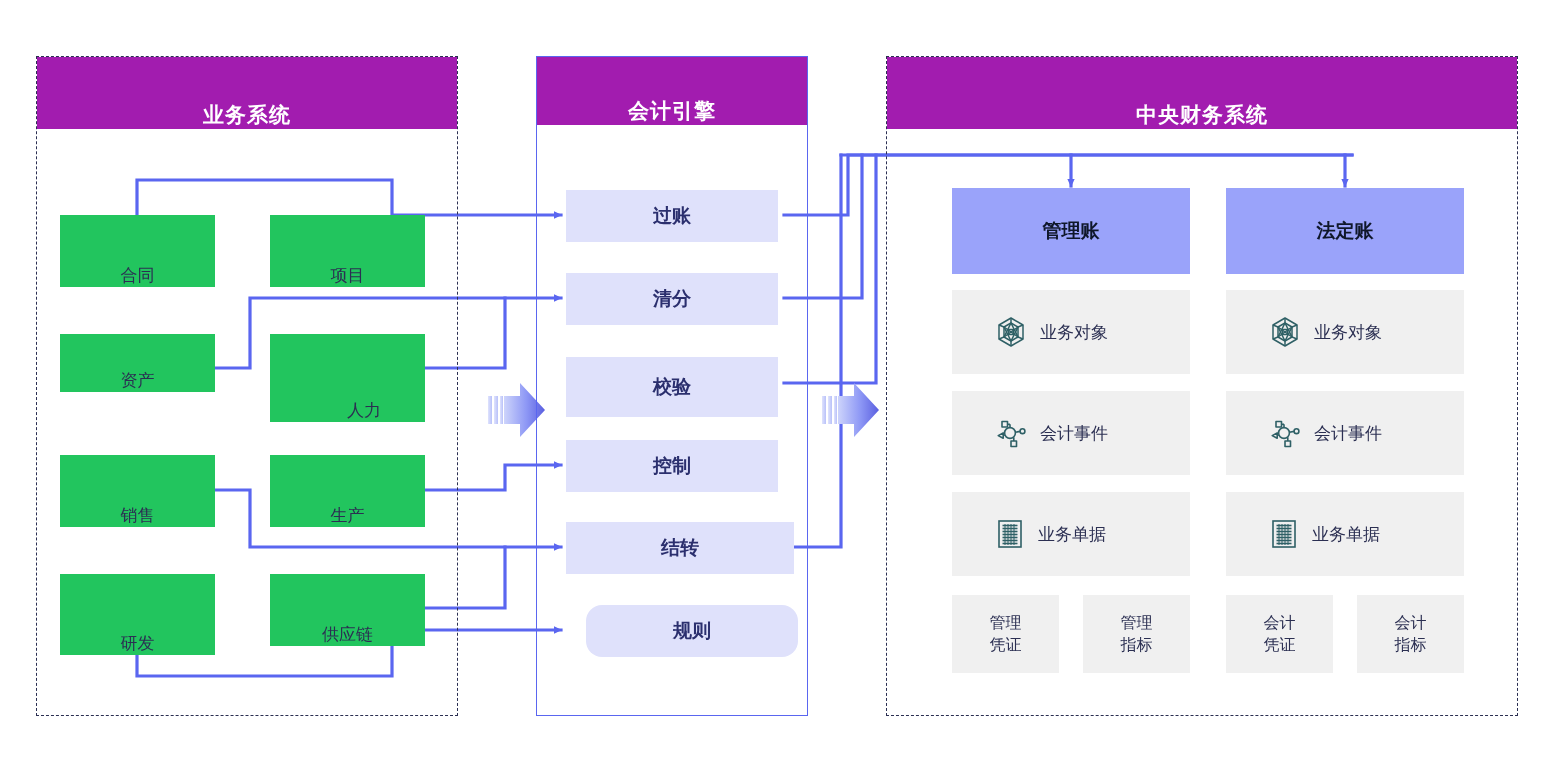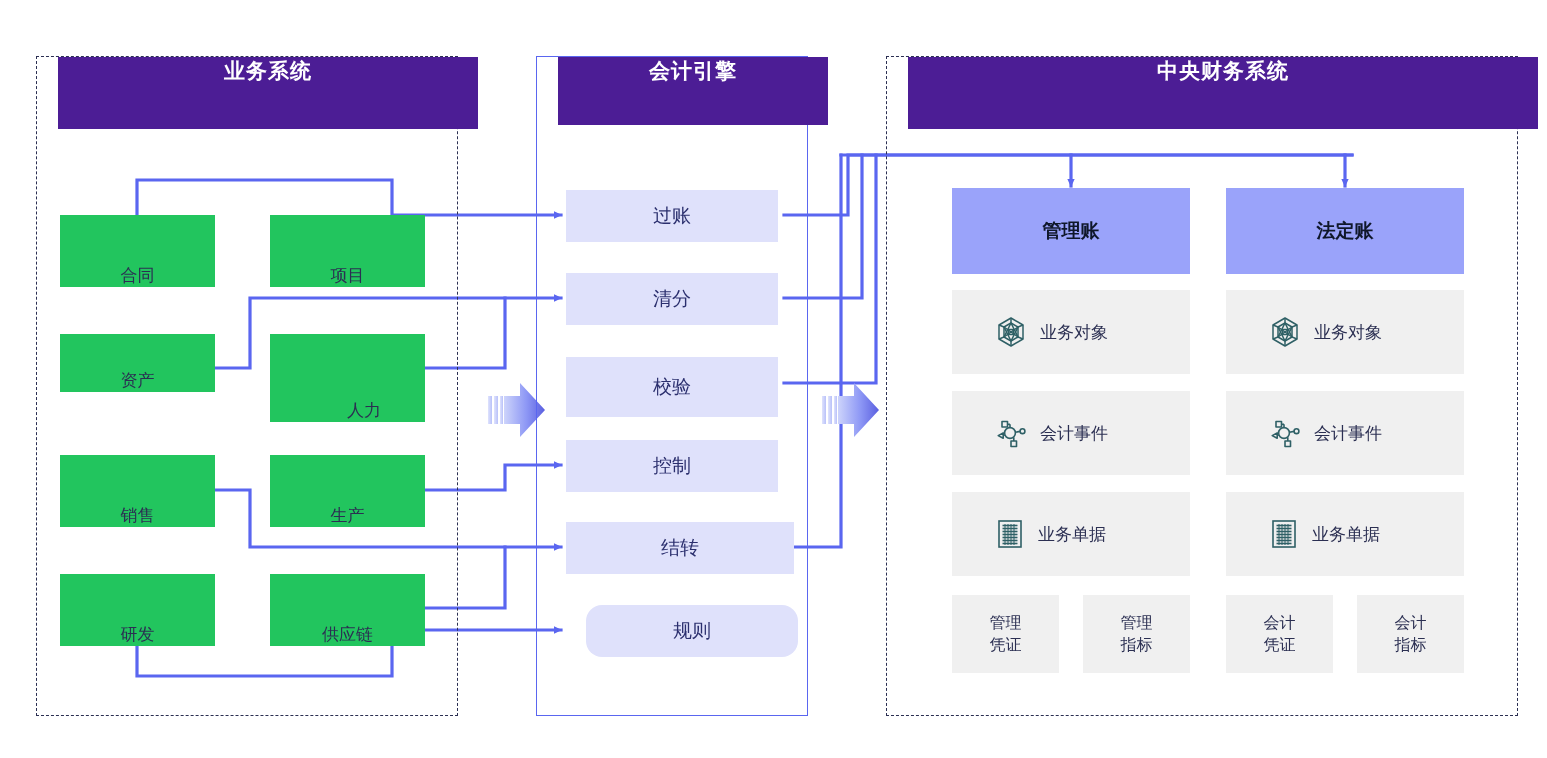--- a/index.html
+++ b/index.html
@@ -8,36 +8,35 @@
     width:1547px;height:758px;overflow:hidden;
   }
   #stage{position:relative;width:1547px;height:758px;background:#fff;}
 
   
   .panel{position:absolute;box-sizing:border-box;}
   .panel-dashed{border:1.6px dashed #2b2f52;}
   .panel-solid{border:1.6px solid #5a66f0;}
   .panel-hdr{
     position:absolute;left:0;top:0;
-    background:#4c1d95;color:#ffffff;
-    font-weight:bold;display:flex;align-items:flex-start;justify-content:center;
+    background:#a21caf;color:#ffffff;
+    font-weight:bold;display:flex;align-items:flex-end;justify-content:center;
     letter-spacing:1px;
-    margin-left:21px;
   }
 
   
   .gbox{
     position:absolute;background:#22c55e;color:#2b2f52;
     display:flex;align-items:flex-end;justify-content:center;
     font-size:17px;box-sizing:border-box;
   }
   .ebox{
     position:absolute;background:#dfe1fb;color:#2b2f6e;
     display:flex;align-items:center;justify-content:center;
-    font-size:19px;font-weight:normal;box-sizing:border-box;
+    font-size:19px;font-weight:bold;box-sizing:border-box;
   }
   .ledger-hdr{
     position:absolute;background:#9aa3fa;color:#0f172a;
     display:flex;align-items:center;justify-content:center;
     font-size:19px;font-weight:bold;box-sizing:border-box;
   }
   .irow{
     position:absolute;background:#f0f0f0;
     display:flex;align-items:center;box-sizing:border-box;
     padding-left:42px;gap:12px;
@@ -138,21 +137,21 @@
     <span>人力</span>
   </div>
 
   <div class="gbox" style="left:60px;top:455px;width:155px;height:72px;">
     <span>销售</span>
   </div>
   <div class="gbox" style="left:270px;top:455px;width:155px;height:72px;">
     <span>生产</span>
   </div>
 
-  <div class="gbox" style="left:60px;top:574px;width:155px;height:72px;">
+  <div class="gbox" style="left:60px;top:574px;width:155px;height:81px;">
     <span>研发</span>
   </div>
   <div class="gbox" style="left:270px;top:574px;width:155px;height:72px;">
     <span>供应链</span>
   </div>
 
   <div class="panel panel-solid" style="left:536px;top:56px;width:272px;height:660px;"></div>
   <div class="panel-hdr" style="left:537px;top:57px;width:270px;height:68px;font-size:21px;">
     <span>会计引擎</span>
   </div>

